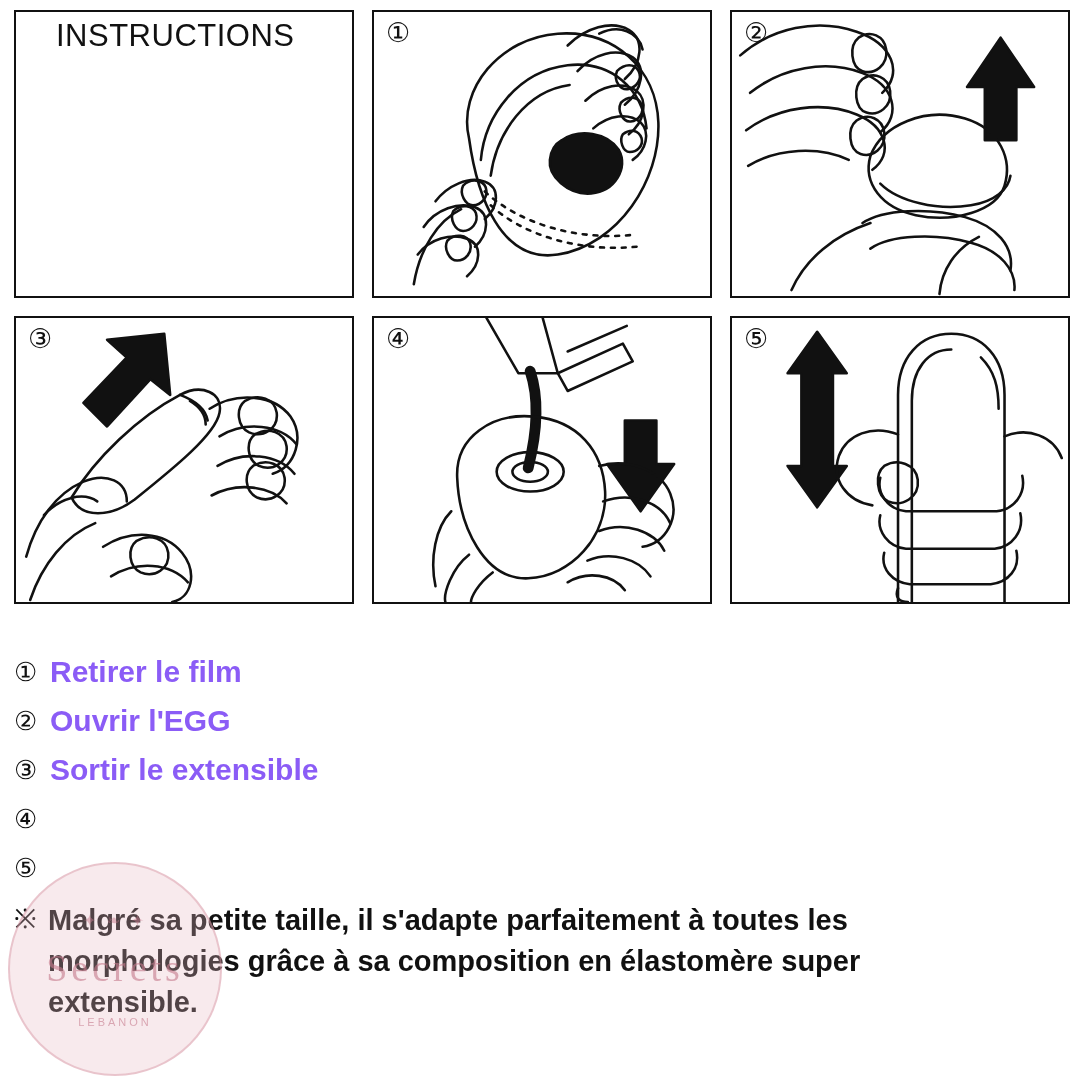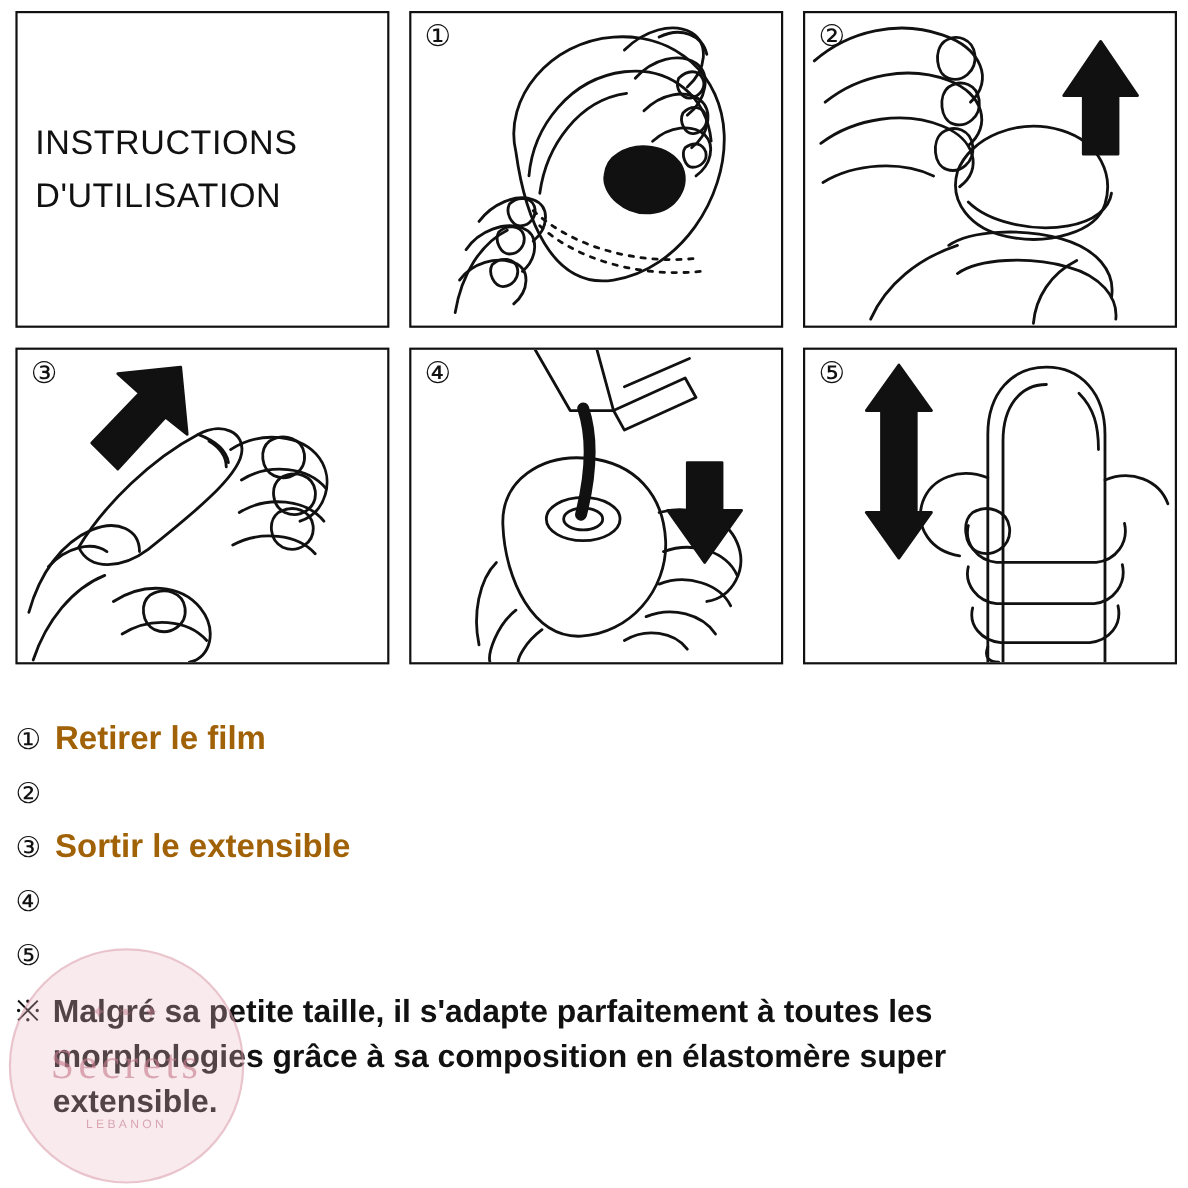--- a/index.html
+++ b/index.html
@@ -63,22 +63,22 @@
     gap: 18px 18px;
   }
   .panel {
     position: relative;
     border: 2px solid #111;
     background: #fff;
     overflow: hidden;
   }
   .panel.titlecard {
     display: flex;
-    align-items: center;
-    padding-left: 16px;
+    align-items: flex-start;
+    padding-left: 40px;
   }
   .title-text {
     font-size: 31px;
     line-height: 1.55;
     letter-spacing: 0.5px;
     color: #111;
     font-weight: 400;
   }
   .step-num {
     position: absolute;
@@ -105,21 +105,21 @@
     font-size: 26px;
     line-height: 34px;
     width: 36px;
     flex: 0 0 36px;
     color: #111;
   }
   .cap-text {
     font-size: 30px;
     line-height: 34px;
     font-weight: bold;
-    color: #a16207;
+    color: #8b5cf6;
   }
   .note-row { margin-top: 6px; }
   .note-mark {
     font-size: 27px;
     line-height: 38px;
     width: 34px;
     flex: 0 0 34px;
     color: #111;
   }
   .note-text {
@@ -133,21 +133,20 @@
 </head>
 <body>
 
 <div id="page">
 
   <div class="grid">
 
     <div class="panel titlecard">
       <div class="title-text">
         <div>INSTRUCTIONS</div>
-        <div>D'UTILISATION</div>
       </div>
     </div>
 
     <div class="panel">
       <span class="step-num">①</span>
       <svg class="panel-svg" viewBox="0 0 340 288">
         <g fill="none" stroke="#111" stroke-width="2.6" stroke-linejoin="round" stroke-linecap="round">
 
           <path d="M96 128 C84 78 128 26 186 22 C244 18 286 58 288 112 C290 170 248 236 186 246 C128 255 104 186 96 128 Z"></path>
 
@@ -295,20 +294,21 @@
 
   <div class="captions">
 
     <div class="cap-row">
       <span class="cap-mark">①</span>
       <span class="cap-text">Retirer le film</span>
     </div>
 
     <div class="cap-row">
       <span class="cap-mark">②</span>
+      <span class="cap-text">Ouvrir l'EGG</span>
     </div>
 
     <div class="cap-row">
       <span class="cap-mark">③</span>
       <span class="cap-text">Sortir le extensible</span>
     </div>
 
     <div class="cap-row">
       <span class="cap-mark">④</span>
     </div>

